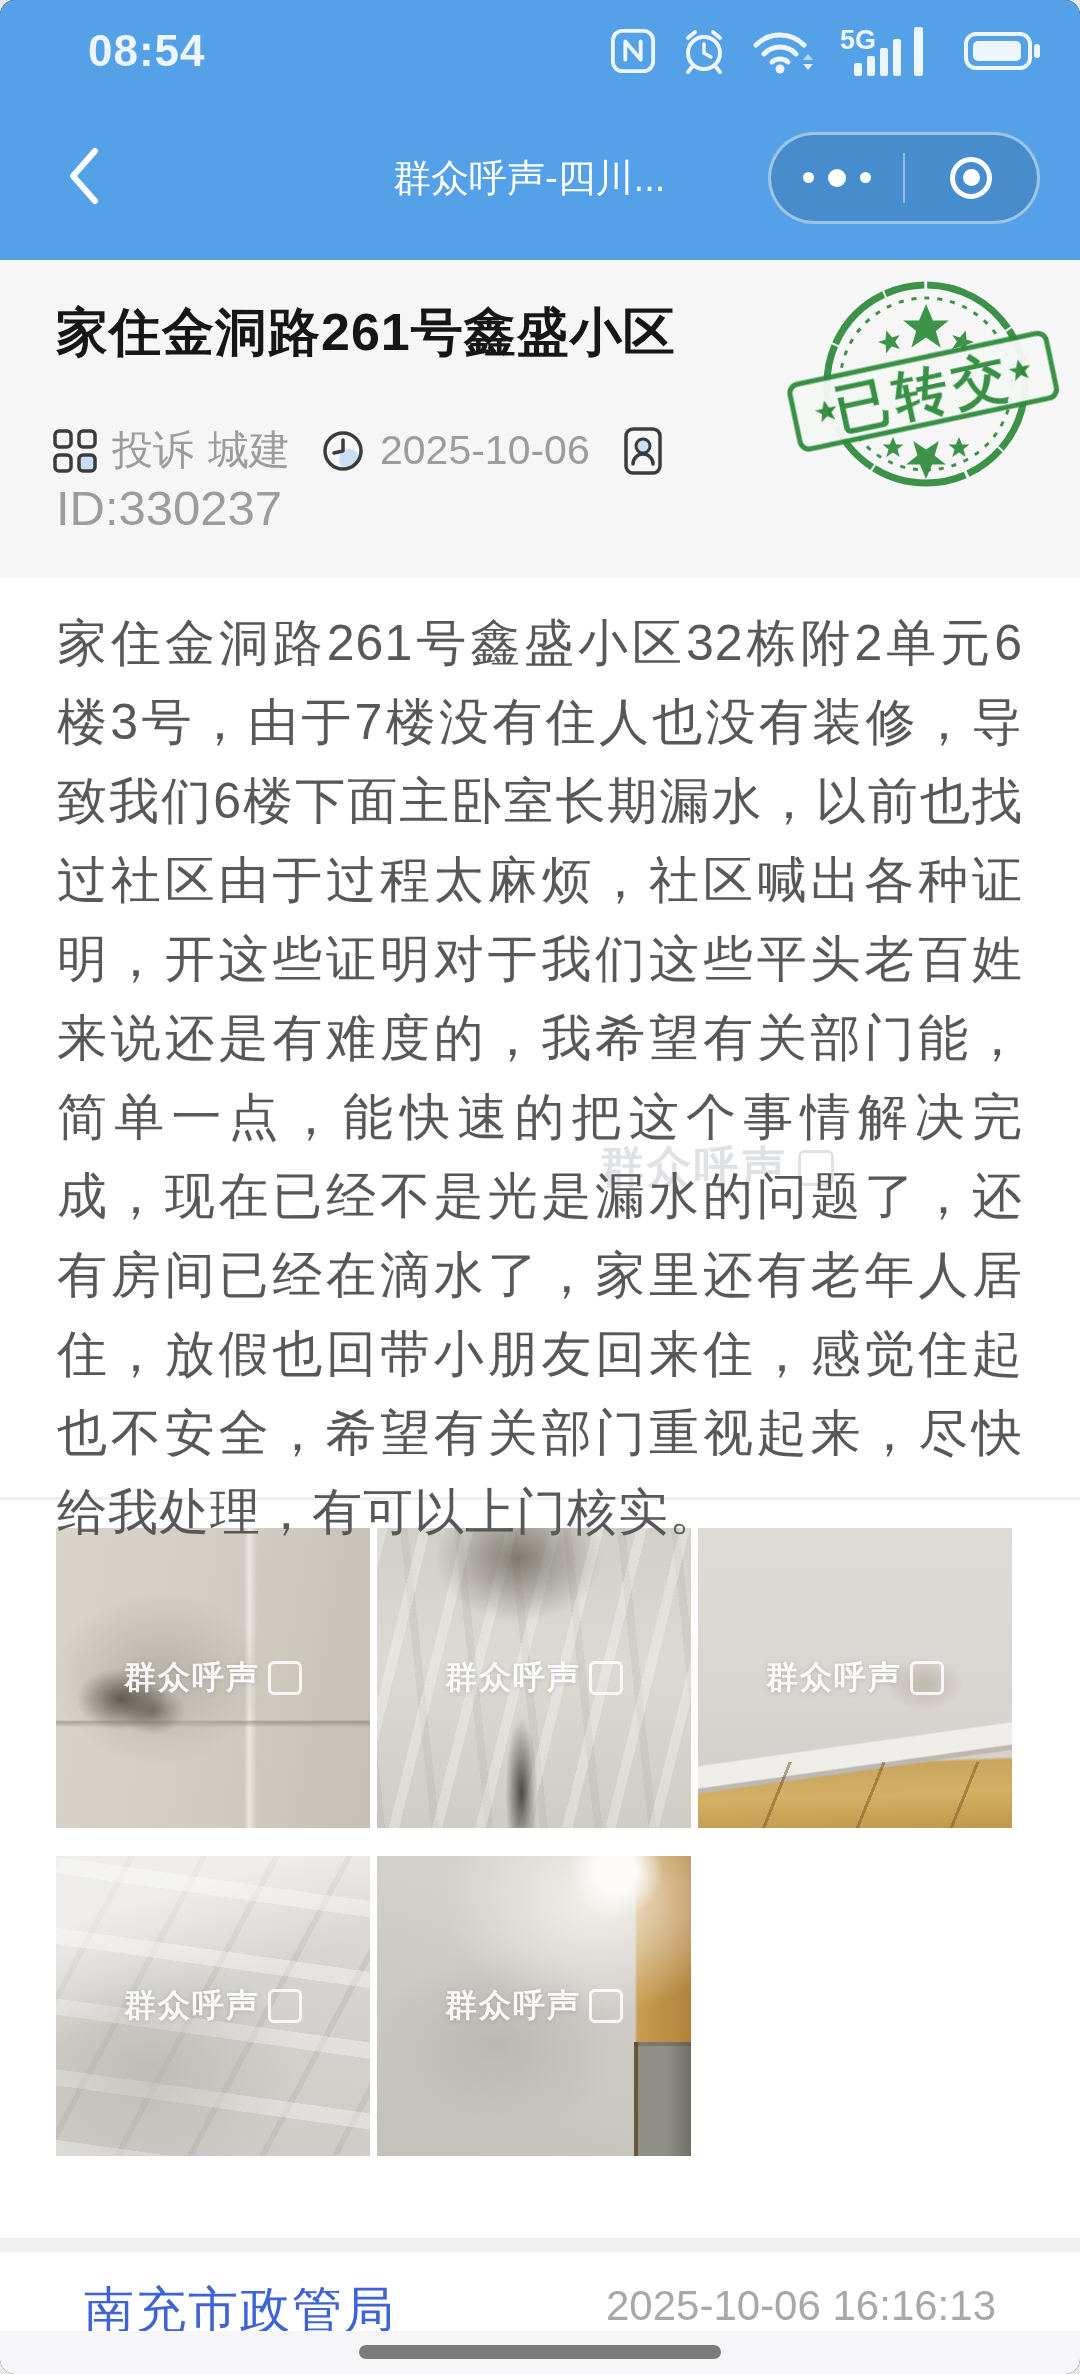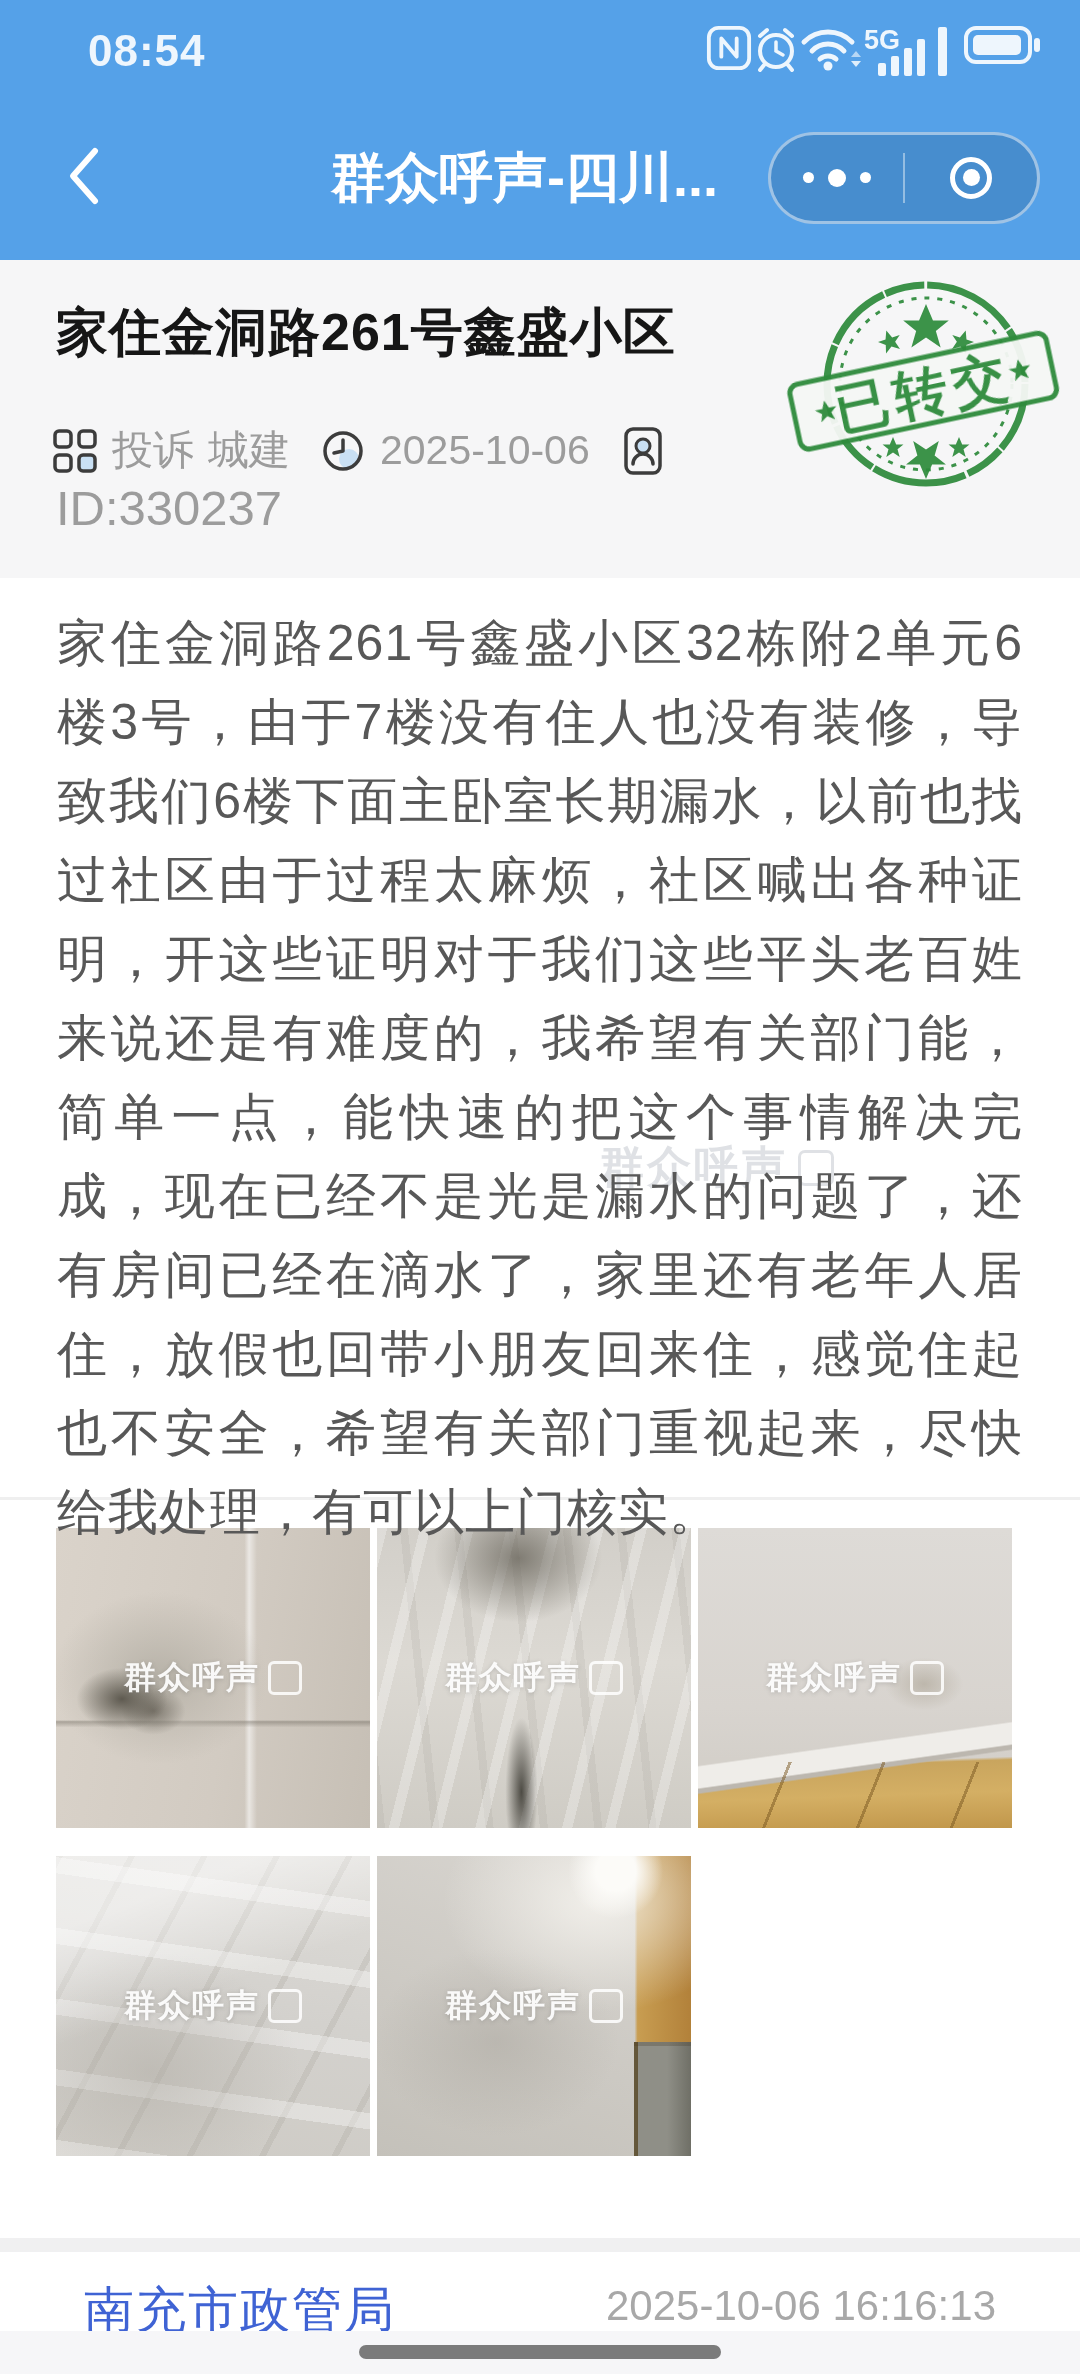--- a/index.html
+++ b/index.html
@@ -1,30 +1,30 @@
 <!DOCTYPE html>
 <html><head>
 <meta charset="utf-8">
 <style>
   html,body{margin:0;padding:0;background:#e9e9e9;}
   *{box-sizing:border-box;}
   .phone{
     position:relative;width:1080px;height:2374px;background:#000000;overflow:hidden;
-    font-family:"Liberation Sans","DejaVu Sans",sans-serif;margin:0 auto;
+    font-family:"Liberation Sans","DejaVu Sans",sans-serif;margin:0 auto;border-radius:15px;
   }
   
   .header-block{position:absolute;top:0;left:0;width:100%;height:260px;background:#55a1e8;}
   .status-bar{height:95px;display:flex;align-items:center;padding:6px 38px 0 88px;}
   .status-time{color:#eef6fd;font-size:44px;font-weight:700;letter-spacing:1px;}
-  .sb-icons{margin-left:auto;display:flex;}
+  .sb-icons{margin-left:auto;display:flex;align-items:center;gap:24px;}
   .sb-icons svg{display:block;}
   
   .nav-bar{position:relative;height:165px;}
   .back-btn{position:absolute;left:48px;top:50%;transform:translateY(-50%);width:70px;height:80px;display:flex;align-items:center;justify-content:center;cursor:pointer;}
-  .nav-title{position:absolute;left:50%;top:50%;transform:translate(-54%,-50%);color:#fff;font-size:54px;font-weight:700;white-space:nowrap;}
+  .nav-title{position:absolute;left:50%;top:50%;transform:translate(-54%,-50%);color:#fff;font-size:38px;font-weight:400;white-space:nowrap;}
   .capsule{position:absolute;right:40px;top:50%;transform:translateY(-50%);width:272px;height:92px;
     border:3px solid rgba(255,255,255,.48);background:rgba(12,48,90,.18);border-radius:46px;
     display:flex;align-items:center;overflow:hidden;}
   .capsule-half{flex:1;height:100%;display:flex;align-items:center;justify-content:center;cursor:pointer;}
   .capsule-sep{width:2px;height:50px;background:rgba(255,255,255,.42);}
   .dots{display:flex;align-items:center;}
   .dot{width:11px;height:11px;border-radius:50%;background:#fff;margin:0 7px;}
   .dot.mid{width:18px;height:18px;}
   .ring{width:42px;height:42px;border:5px solid #fff;border-radius:50%;display:flex;align-items:center;justify-content:center;}
   .ring-core{width:17px;height:17px;border-radius:50%;background:#fff;}

